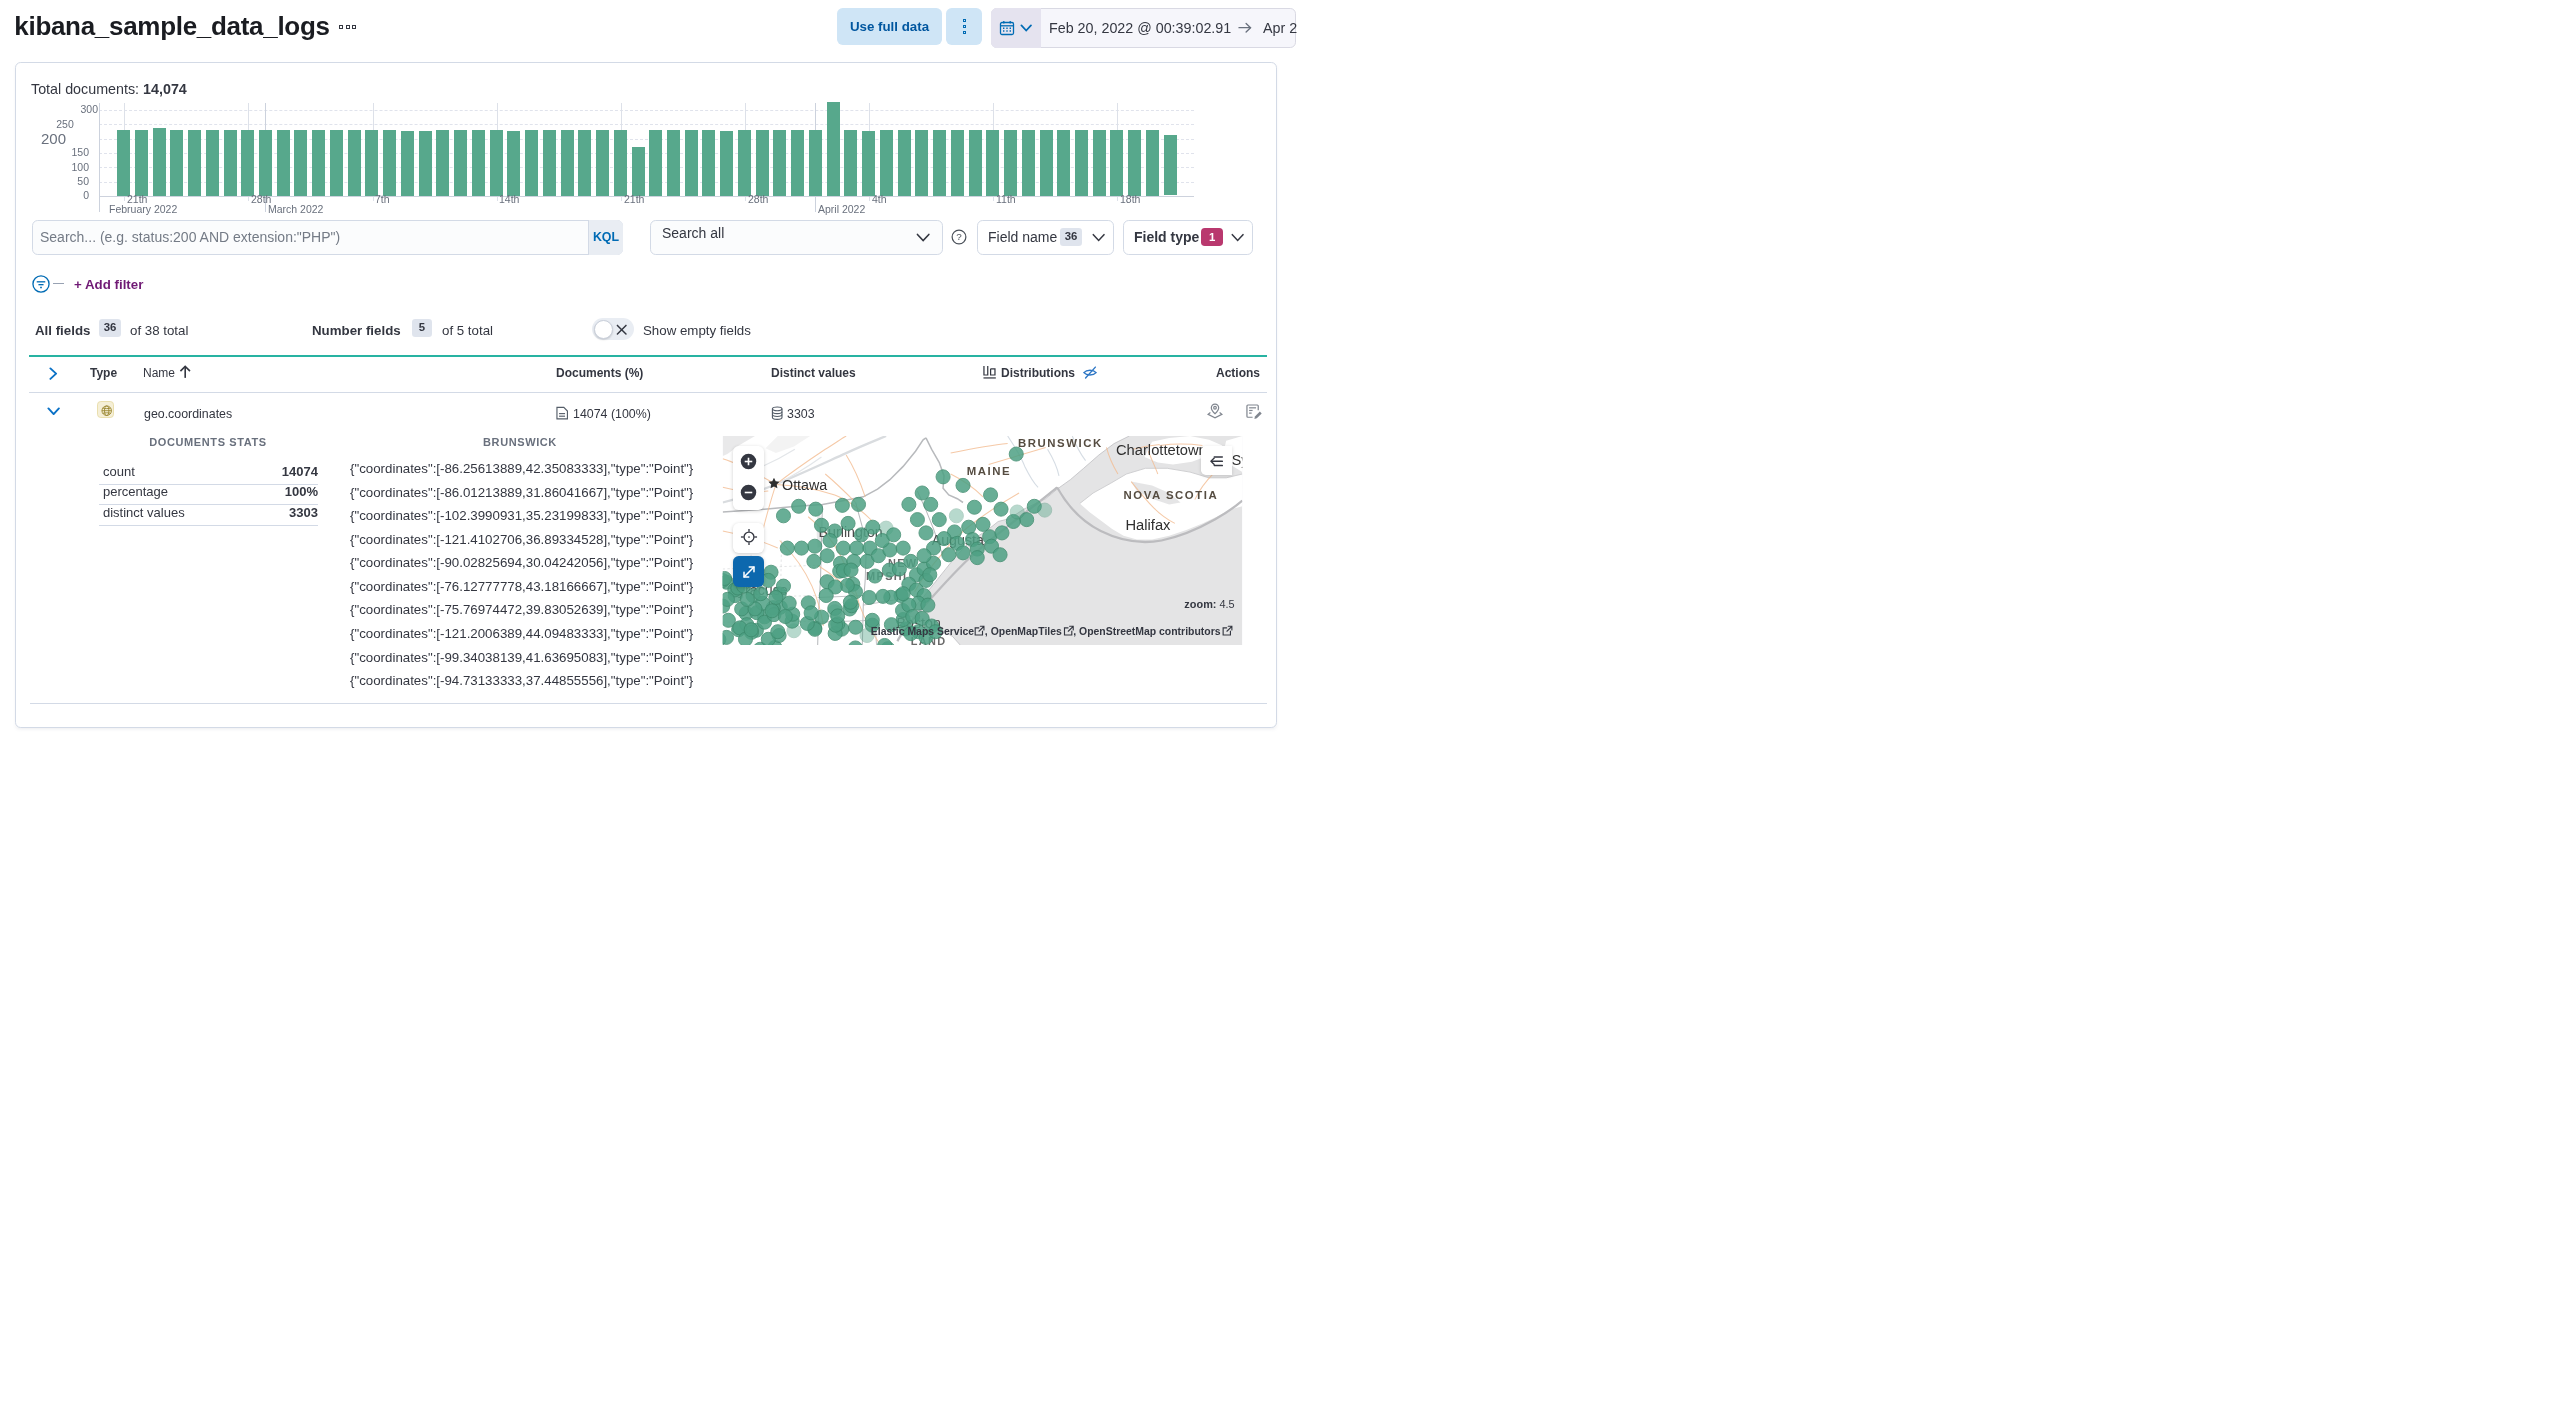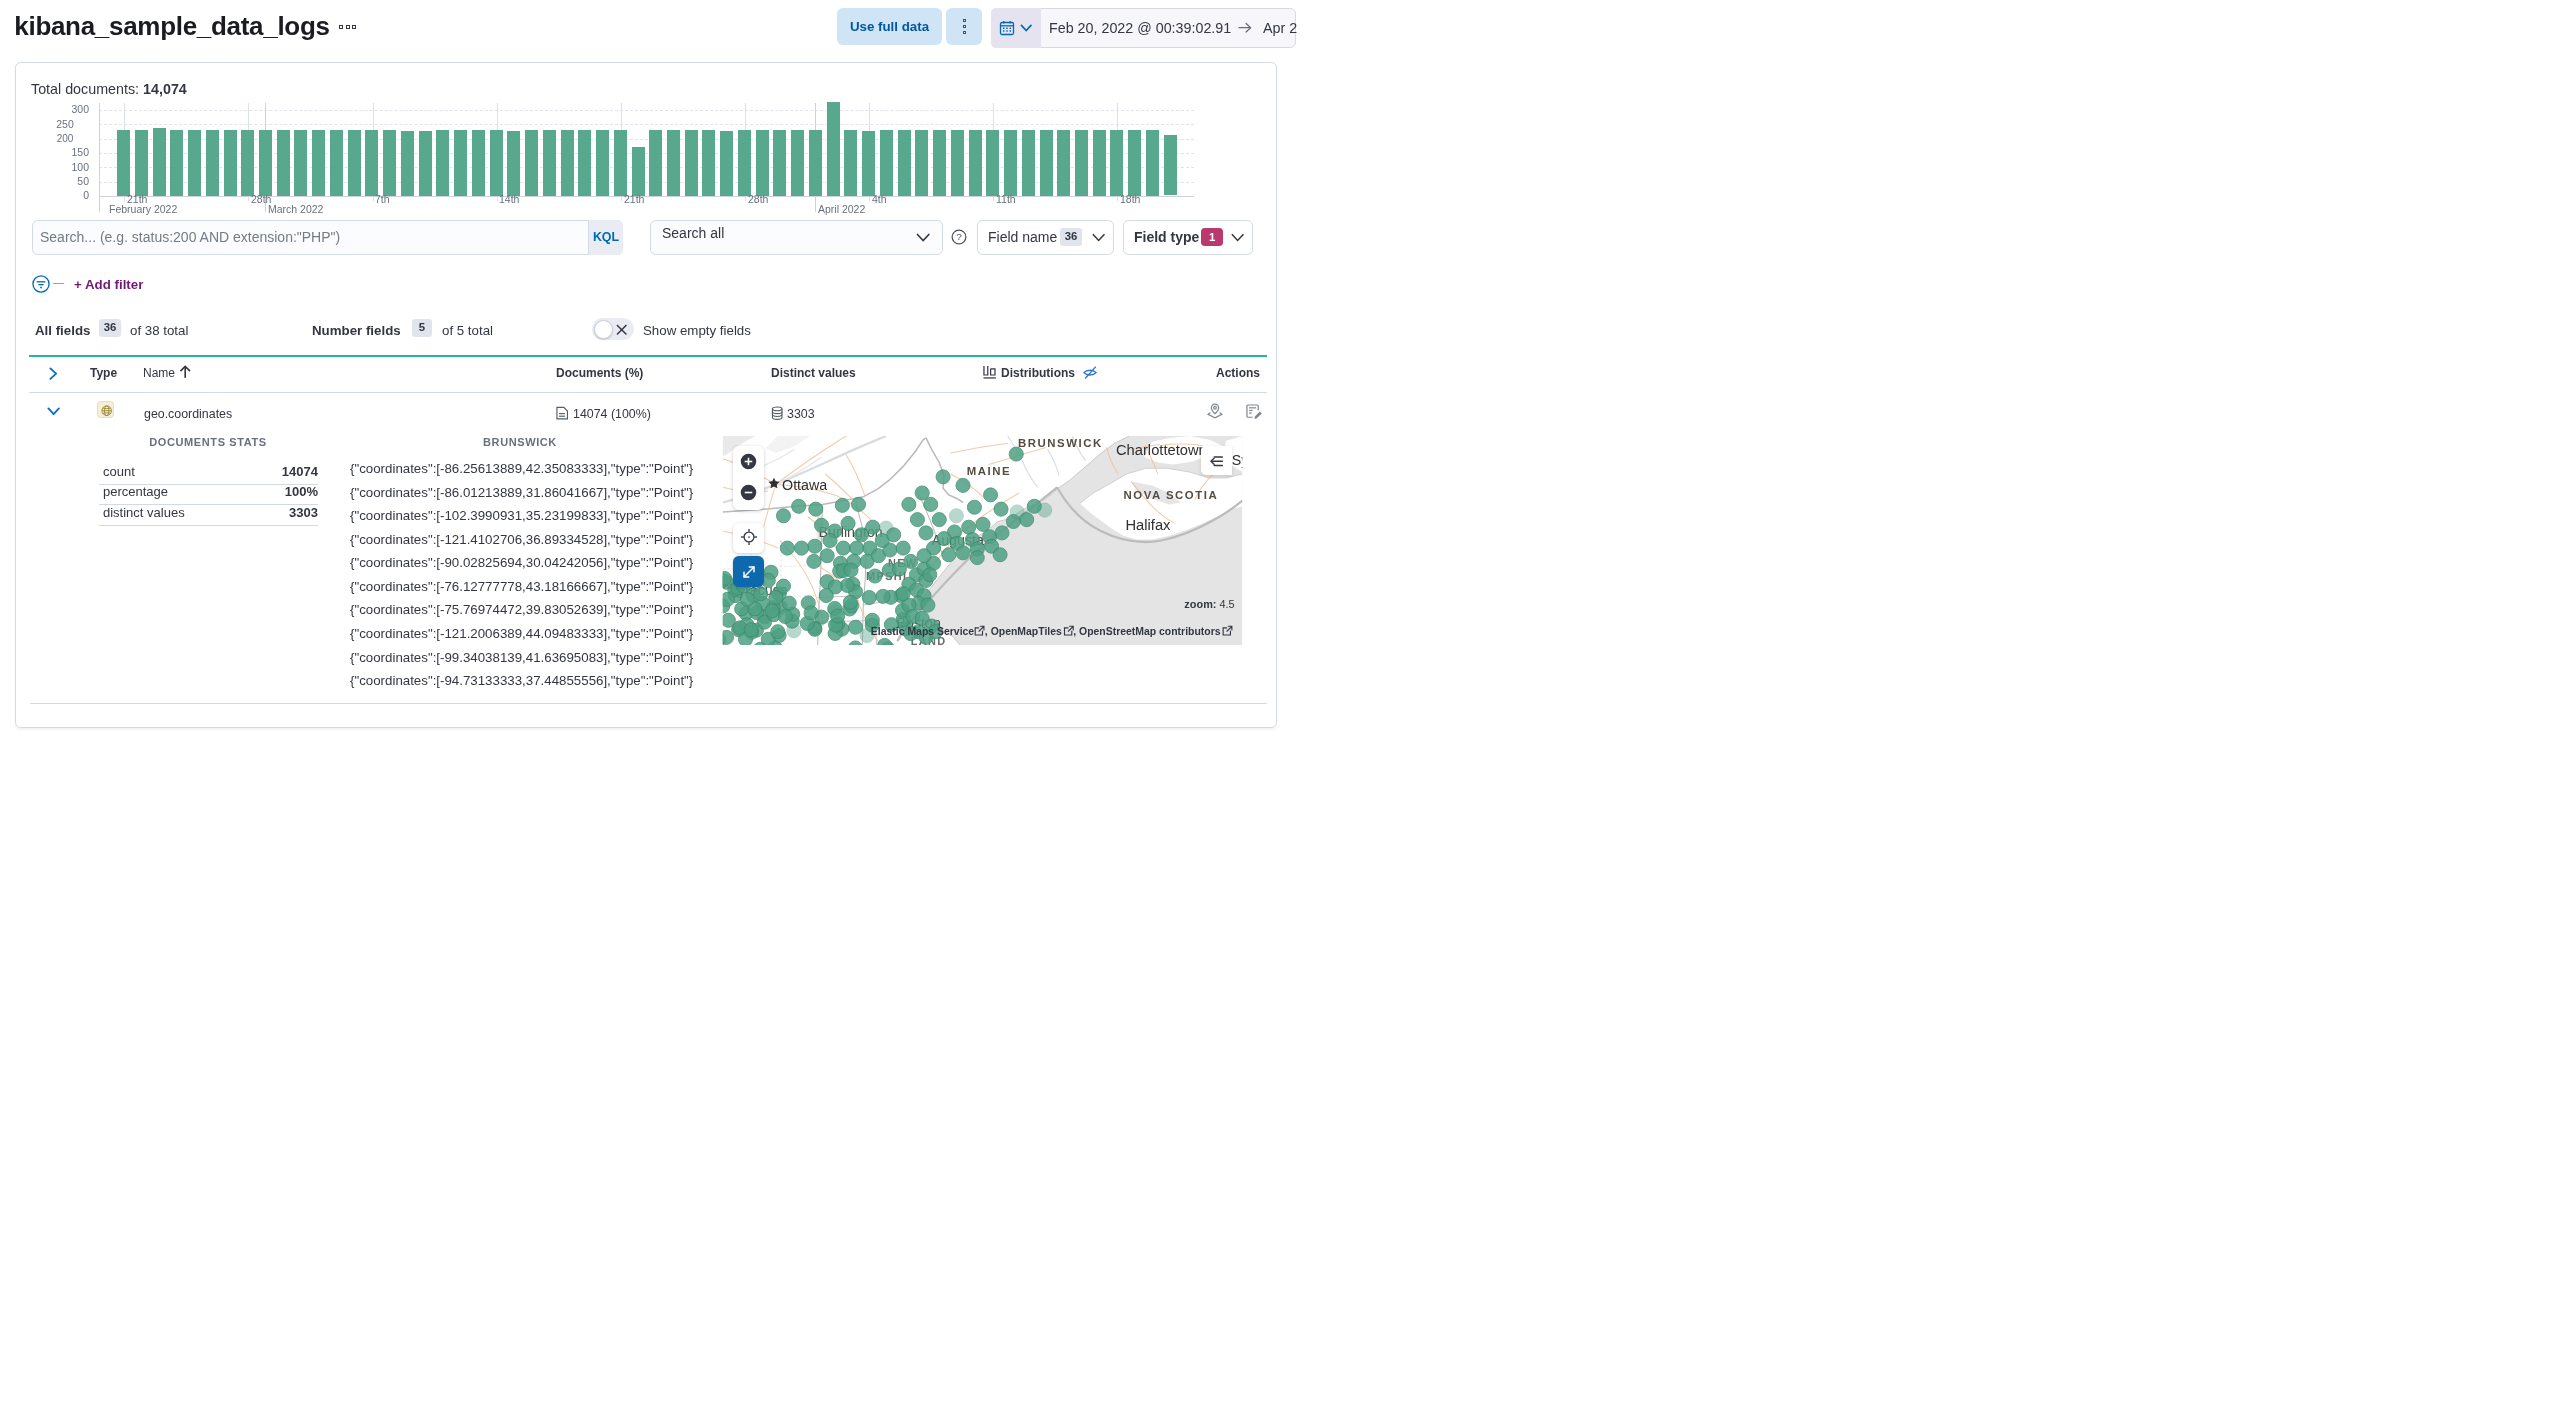--- a/index.html
+++ b/index.html
@@ -44,23 +44,23 @@
   </svg>
 <div class="a" style="left:1263px;top:7.6px;height:32px;line-height:40px;font-size:14.3px;color:#343741">Apr 2</div>
 <div class="a" style="left:15.2px;top:62px;width:1262px;height:666px;border:1px solid #d3dae6;border-radius:5.7px;background:#fff;box-shadow:0 1.9px 3.8px -1.9px rgba(100,110,130,0.12)"></div>
 <div class="a" style="left:31px;top:80px;font-size:14.3px;line-height:19px">Total documents: <b>14,074</b></div>
 <div class="a" style="left:99px;top:110px;width:1095px;height:0;border-top:1px dashed #e0e3ec"></div>
 <div class="a" style="left:99px;top:124px;width:1095px;height:0;border-top:1px dashed #e0e3ec"></div>
 <div class="a" style="left:99px;top:139px;width:1095px;height:0;border-top:1px dashed #e0e3ec"></div>
 <div class="a" style="left:99px;top:153px;width:1095px;height:0;border-top:1px dashed #e0e3ec"></div>
 <div class="a" style="left:99px;top:167px;width:1095px;height:0;border-top:1px dashed #e0e3ec"></div>
 <div class="a" style="left:99px;top:182px;width:1095px;height:0;border-top:1px dashed #e0e3ec"></div>
-<div class="a" style="left:41px;top:103px;width:48px;text-align:right;font-size:10.5px;color:#69707d;line-height:13.3px">300</div>
+<div class="a" style="left:50px;top:103px;width:48px;text-align:right;font-size:10.5px;color:#69707d;line-height:13.3px">300</div>
 <div class="a" style="left:41px;top:118px;width:48px;text-align:center;font-size:10.5px;color:#69707d;line-height:13.3px">250</div>
-<div class="a" style="left:41px;top:132px;width:48px;text-align:center;font-size:10px;color:#69707d;line-height:13.3px">200</div>
+<div class="a" style="left:41px;top:132px;width:48px;text-align:left;font-size:15px;color:#69707d;line-height:13.3px">200</div>
 <div class="a" style="left:41px;top:146px;width:48px;text-align:right;font-size:10.5px;color:#69707d;line-height:13.3px">150</div>
 <div class="a" style="left:41px;top:161px;width:48px;text-align:right;font-size:10.5px;color:#69707d;line-height:13.3px">100</div>
 <div class="a" style="left:41px;top:175px;width:48px;text-align:right;font-size:10.5px;color:#69707d;line-height:13.3px">50</div>
 <div class="a" style="left:41px;top:189px;width:48px;text-align:right;font-size:10.5px;color:#69707d;line-height:13.3px">0</div>
 <div class="a" style="left:124px;top:103px;width:0;height:98px;border-left:1px solid #dde1e9"></div>
 <div class="a" style="left:248px;top:103px;width:0;height:98px;border-left:1px solid #dde1e9"></div>
 <div class="a" style="left:373px;top:103px;width:0;height:98px;border-left:1px solid #dde1e9"></div>
 <div class="a" style="left:497px;top:103px;width:0;height:98px;border-left:1px solid #dde1e9"></div>
 <div class="a" style="left:621px;top:103px;width:0;height:98px;border-left:1px solid #dde1e9"></div>
 <div class="a" style="left:745px;top:103px;width:0;height:98px;border-left:1px solid #dde1e9"></div>

